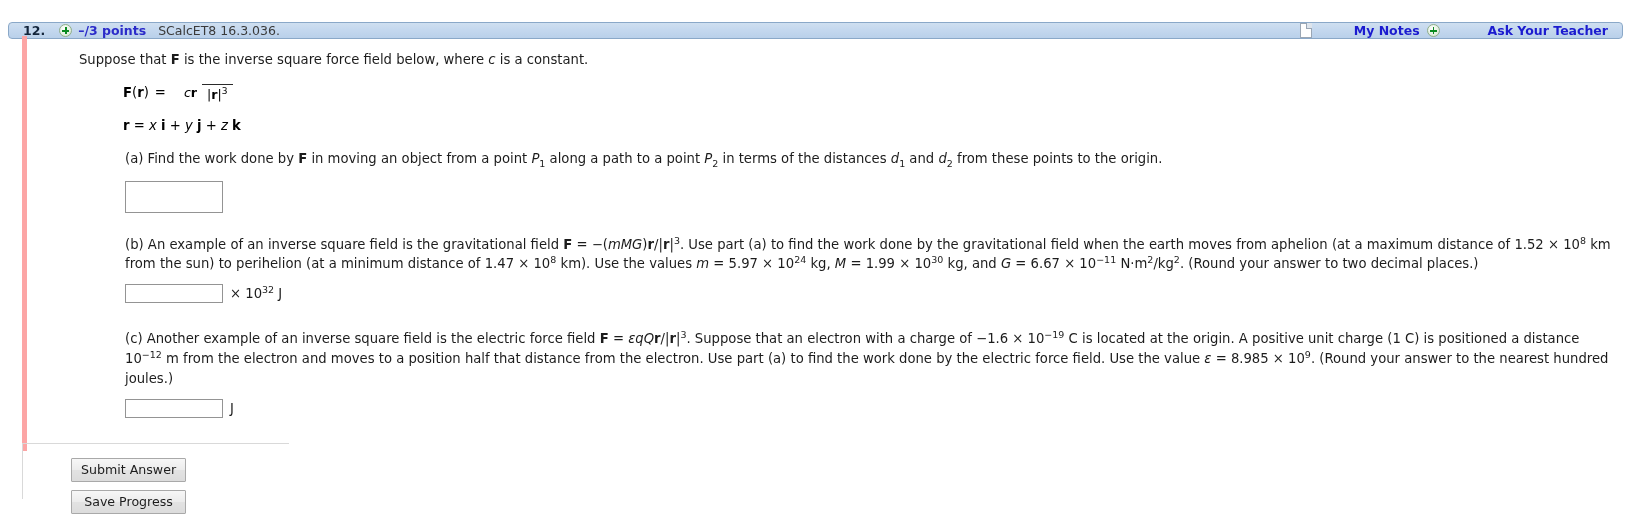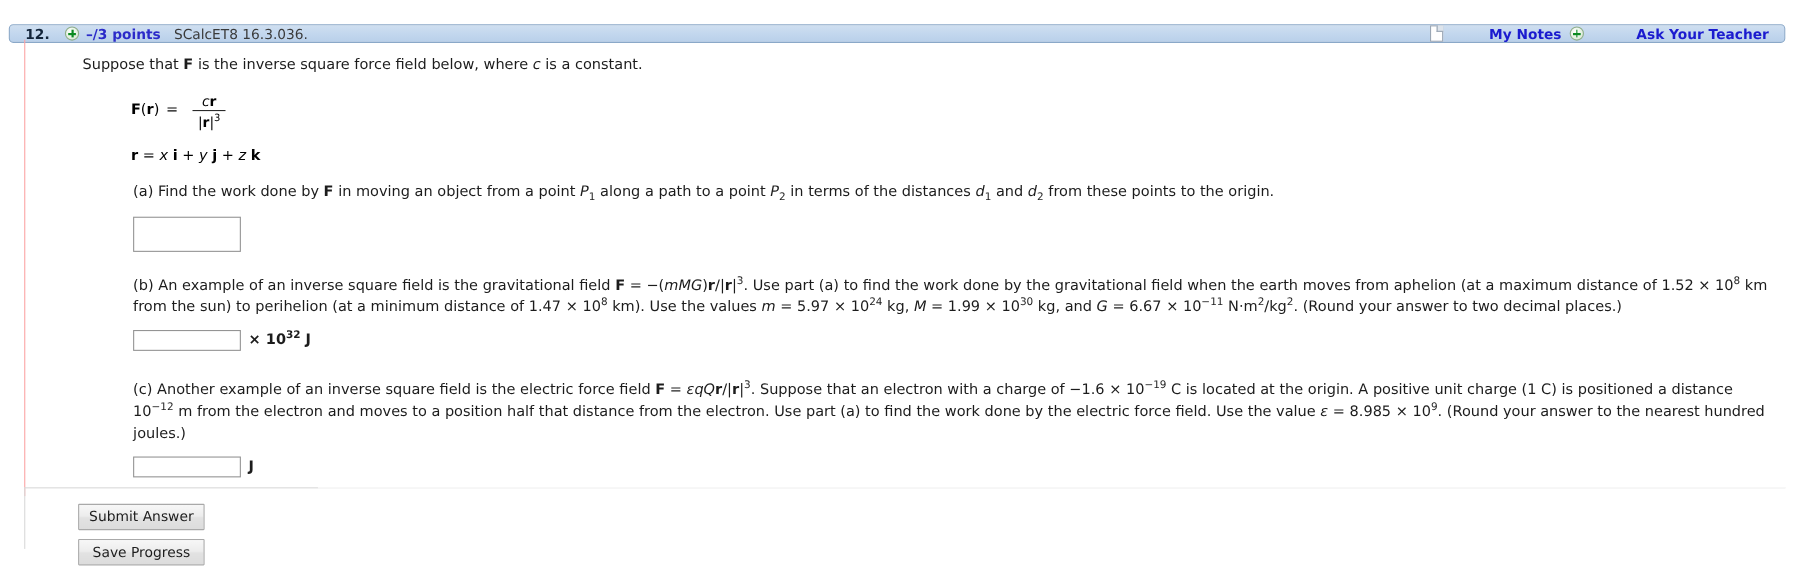--- a/index.html
+++ b/index.html
@@ -46,52 +46,52 @@
   .note-icon::after {
     content:""; position:absolute; right:-1px; top:-1px;
     width: 5px; height: 5px; background:#dde4ec;
     border-left: 1px solid #9aa6b4; border-bottom: 1px solid #9aa6b4;
   }
   .hlink { color: #1b1bcf; font-size: 12.5px; font-weight: bold; text-decoration: none; white-space: nowrap; padding-left: 35px; }
 
   
   .qbody {
     position: absolute; left: 22px; top: 36px; width: 1601px; height: 415px;
-    border-left: 1px solid #fca5a5;
+    border-left: 5px solid #fca5a5;
     padding: 6px 0 0 44px;
   }
   .txt { font-size: 13.2px; color: #1c1c1c; line-height: 1.5; }
   b.v { font-weight: bold; }
   i.v { font-style: italic; }
   sup { font-size: 0.72em; vertical-align: super; line-height: 0; }
   sub { font-size: 0.72em; vertical-align: sub; line-height: 0; }
 
   .line1 { margin: 8px 0 0 8px; }
 
   
   .formula-row { margin: 14px 0 0 52px; display: flex; align-items: center; font-size: 13.2px; }
-  .frac { display: inline-flex; flex-direction: column; align-items: center; margin-left: 7px; vertical-align: middle; }
+  .frac { display: inline-flex; align-items: center; margin-left: 7px; vertical-align: middle; }
   .frac .num { padding: 0 5px 1px 5px; font-size: 12.6px; }
   .frac .den { padding: 2px 5px 0 5px; border-top: 1.3px solid #2a2a2a; font-size: 12.6px; }
 
   .rdef { margin: 16px 0 0 52px; font-size: 13.2px; }
 
   .qpart { margin: 16px 0 0 54px; max-width: 1490px; }
   .qpart.b { margin-top: 22px; }
   .qpart.c { margin-top: 26px; }
 
   .ansbox {
     display: inline-block; vertical-align: middle;
     border: 1px solid #949494; background: #fff;
   }
   .ansbox.big { width: 98px; height: 32px; }
   .ansbox.sm  { width: 98px; height: 19px; }
   .ansrow { margin-top: 10px; margin-left: 54px; display: flex; align-items: center; gap: 7px; font-size: 13.2px; }
   .ansrow.a { margin-top: 12px; }
-  .unit { font-size: 13.2px; color: #1c1c1c; font-weight: bold; }
+  .unit { font-size: 13.2px; color: #1c1c1c; }
 
   
   .footer {
     position: absolute; left: 22px; top: 443px; width: 1601px; height: 56px;
     border-top: 1px solid #d9d9d9;
     border-left: 1px solid #d9d9d9;
   }
   .footer-right {
     position: absolute; left: 266px; top: -1px; right: 0; height: 57px;
     border-top: 1px solid #ffffff;

